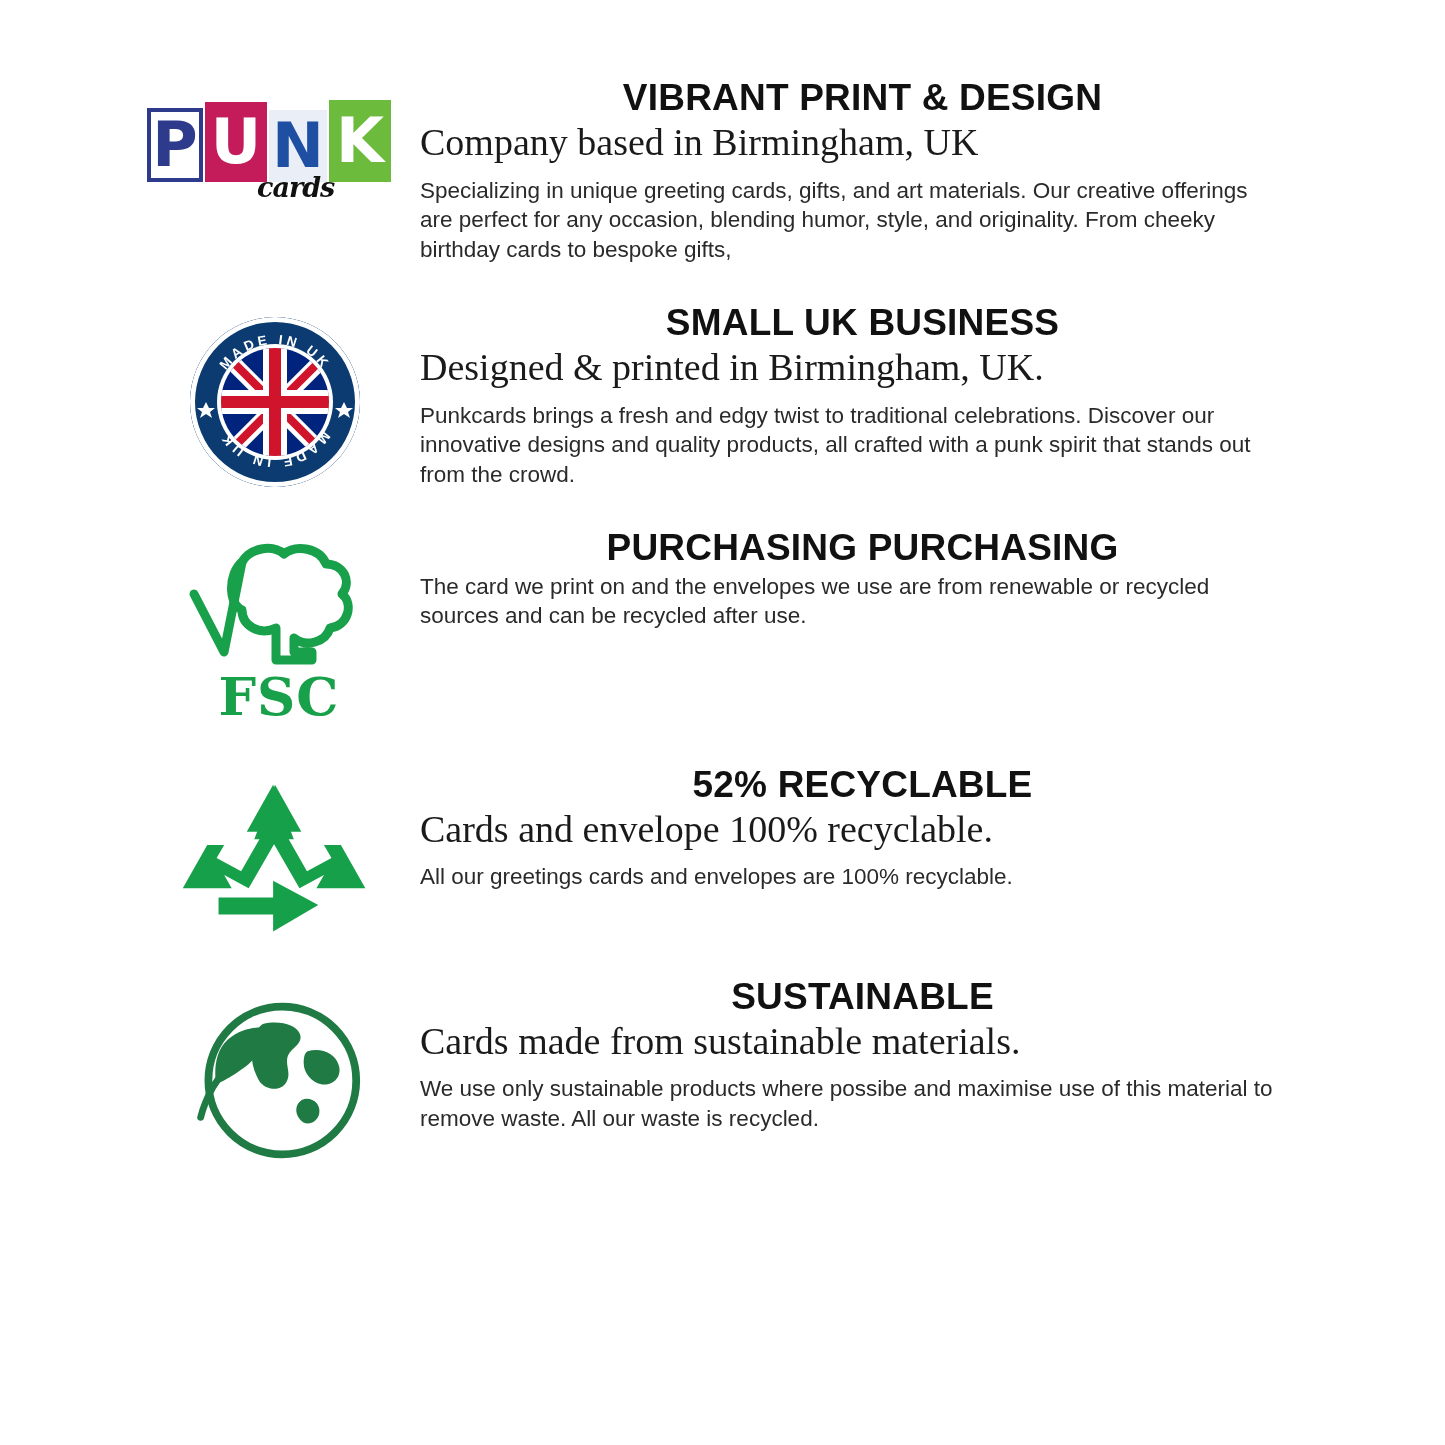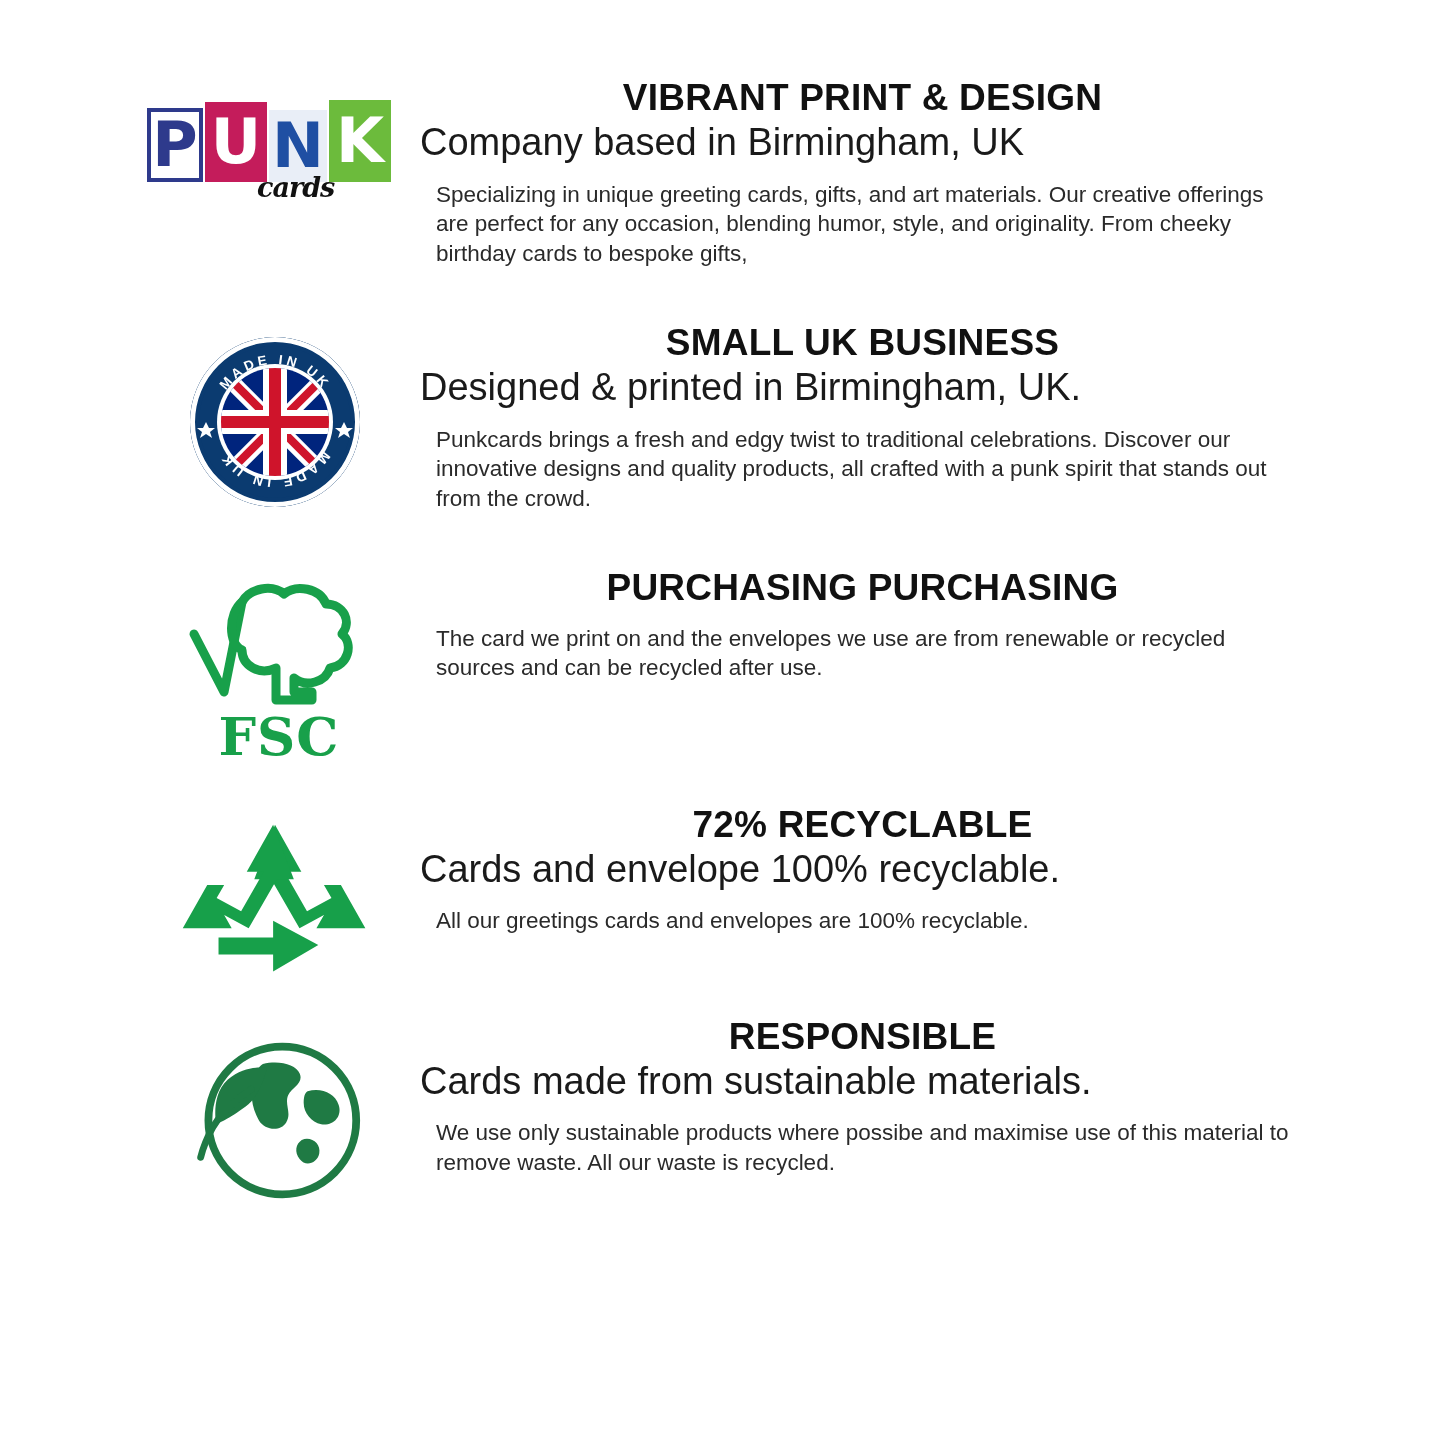--- a/index.html
+++ b/index.html
@@ -46,25 +46,26 @@
     margin: 0 0 4px 0;
     color: #111111;
     text-align: center;
   }
   .f-sub {
     font-size: 38px;
     font-weight: normal;
     line-height: 1.1;
     margin: 0 0 12px 0;
     color: #1a1a1a;
+    font-family: Liberation Serif, serif;
   }
   .f-body {
     font-size: 22.5px;
     line-height: 1.32;
-    margin: 16px;
+    margin: 0;
     color: #2a2a2a;
     max-width: 860px;
   }
 
   
   .punk-logo {
     position: relative;
     width: 268px;
     height: 130px;
   }
@@ -272,21 +273,21 @@
         <g fill="#17a04a">
           <path d="M100,6 L128,56 L110,56 L134,98 L160,84 L152,70 L170,70 L196,116 L144,116 L152,102 L126,116 L96,64 L78,64 Z"></path>
           <path d="M100,6 L72,56 L90,56 L60,108 L34,94 L42,80 L24,80 L0,124 L52,124 L44,110 L70,124 L104,64 L118,64 Z" opacity="0"></path>
           <path d="M96,8 L70,54 L88,54 L62,100 L36,86 L36,120 L88,120 L80,106 L112,52 L122,52 Z" opacity="0"></path>
           <path d="M98,6 L70,56 L88,56 L64,98 L38,84 L46,70 L28,70 L2,116 L54,116 L46,102 L72,116 L102,64 L120,64 Z"></path>
           <path d="M40,126 L98,126 L98,108 L146,134 L98,162 L98,144 L40,144 Z"></path>
         </g>
       </svg>
     </div>
     <div class="text-col">
-      <h2 class="f-title">72% RECYCLABLE</h2>
+      <h2 class="f-title">52% RECYCLABLE</h2>
       <div class="f-sub">Cards and envelope 100% recyclable.</div>
       <p class="f-body">All our greetings cards and envelopes are 100% recyclable.</p>
     </div>
   </div>
 
   <div class="feature">
     <div class="icon-col">
       <svg class="globe icon-svg" viewBox="0 0 210 180">
         <circle cx="112" cy="92" r="76" fill="none" stroke="#1f7a44" stroke-width="8"></circle>
         <g fill="#1f7a44">
@@ -294,19 +295,19 @@
           <path d="M138,62 C152,58 166,64 170,76 C174,88 164,98 152,96 C142,94 134,84 134,74 C134,68 135,64 138,62 Z"></path>
           <path d="M132,112 C142,108 152,116 150,126 C148,136 136,140 130,132 C124,124 126,116 132,112 Z"></path>
         </g>
         <g fill="#1f7a44">
           <path d="M44,96 C44,96 38,66 56,50 C74,34 96,38 96,38 C96,38 92,64 74,78 C58,90 44,96 44,96 Z"></path>
           <path d="M28,130 C28,130 34,104 50,86 C64,70 80,60 80,60" fill="none" stroke="#1f7a44" stroke-width="7" stroke-linecap="round"></path>
         </g>
       </svg>
     </div>
     <div class="text-col">
-      <h2 class="f-title">RESPONSIBLE</h2>
+      <h2 class="f-title">SUSTAINABLE</h2>
       <div class="f-sub">Cards made from sustainable materials.</div>
       <p class="f-body">We use only sustainable products where possibe and maximise use of this material to remove waste. All our waste is recycled.</p>
     </div>
   </div>
 
 </div>
 
 </body></html>

